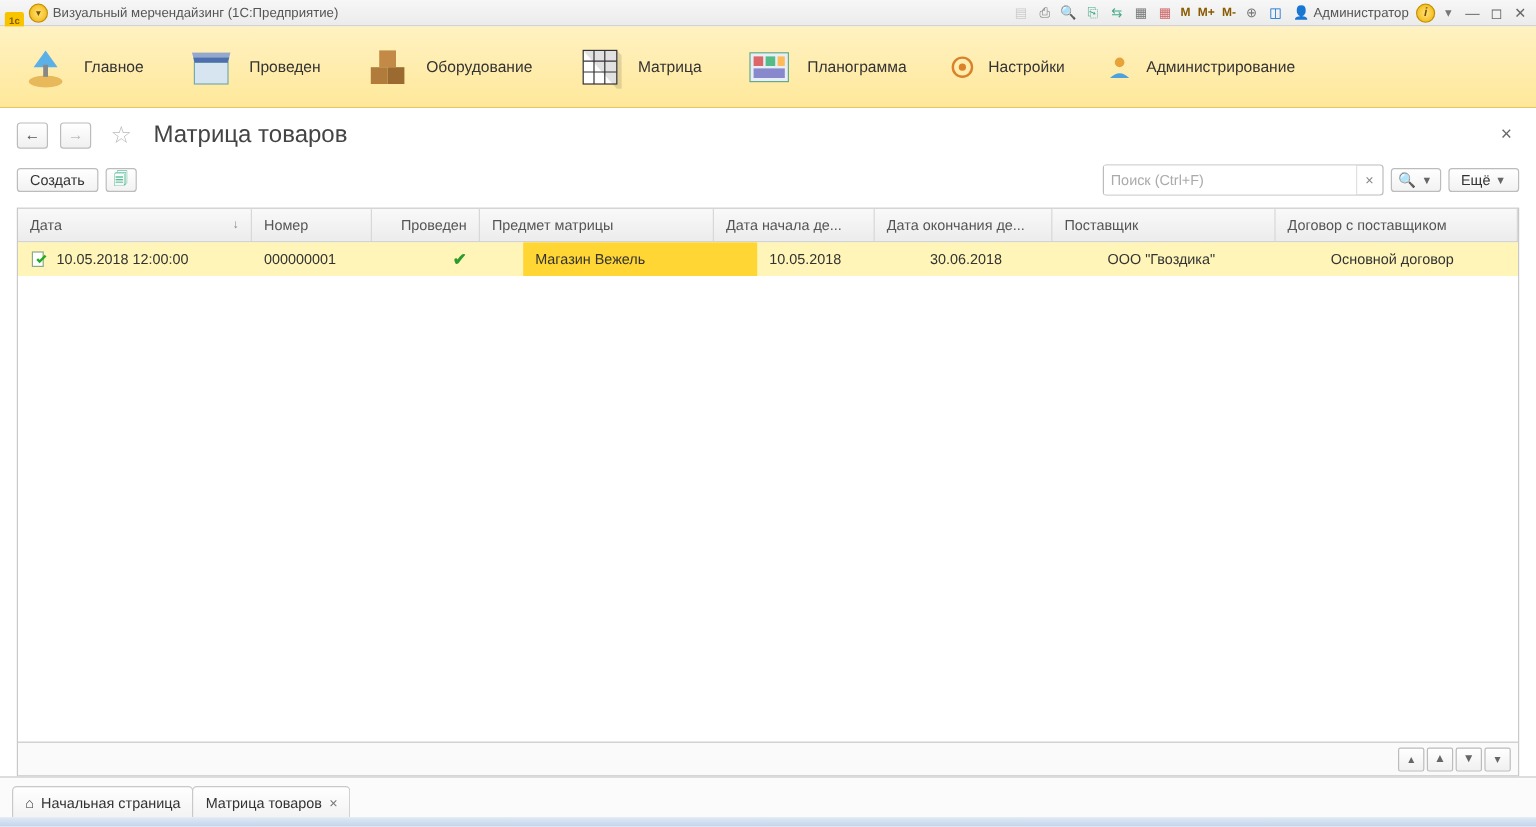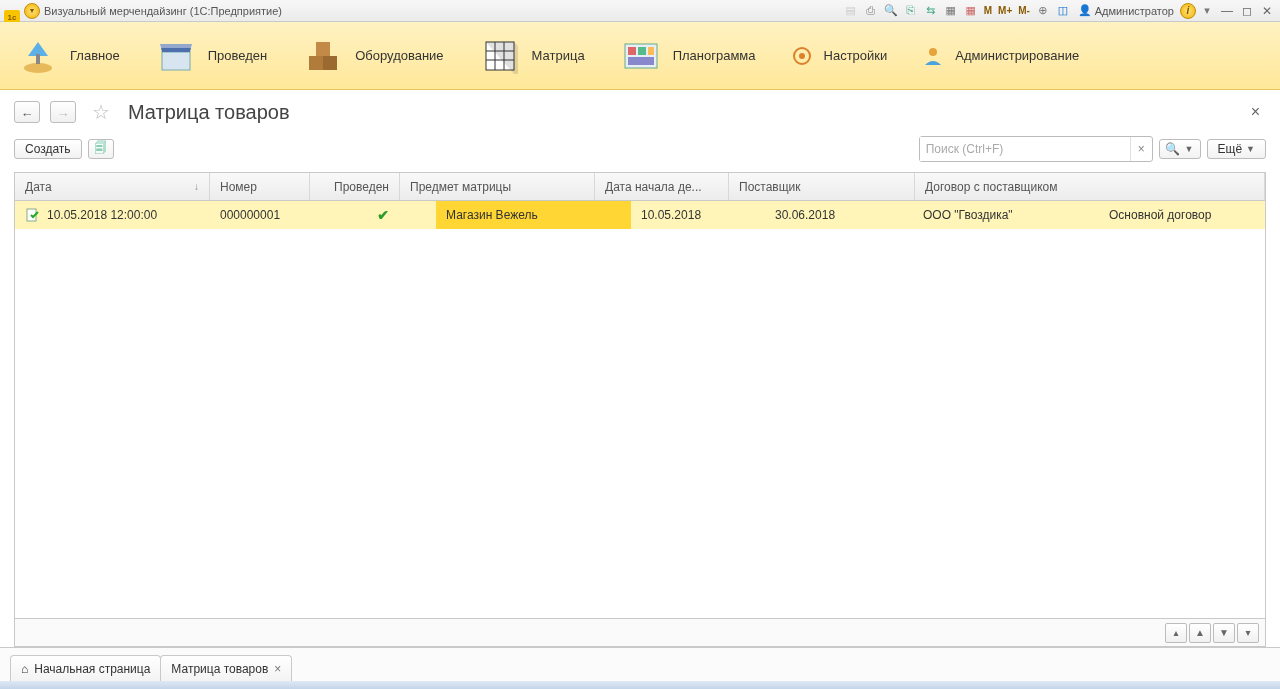--- a/index.html
+++ b/index.html
@@ -338,20 +338,23 @@
       </div>
     <div class="th c3">
         <span>Проведен</span>
       </div>
     <div class="th c4">
         <span>Предмет матрицы</span>
       </div>
     <div class="th c5">
         <span>Дата начала де...</span>
       </div>
+    <div class="th c6">
+        <span>Дата окончания де...</span>
+      </div>
     <div class="th c7">
         <span>Поставщик</span>
       </div>
     <div class="th c8">
         <span>Договор с поставщиком</span>
       </div>
   </div>
   <div class="trow">
     <div class="td c1">
       <span class="rowicon">

